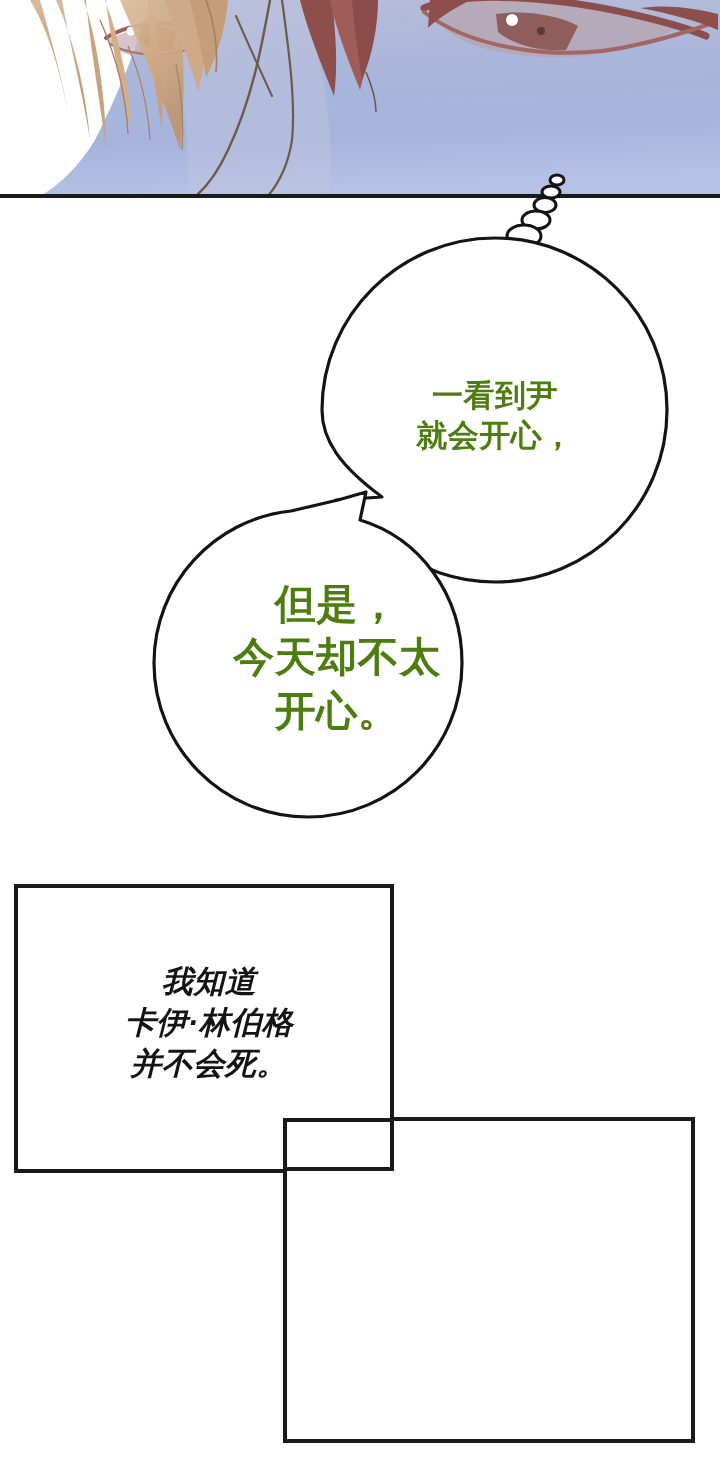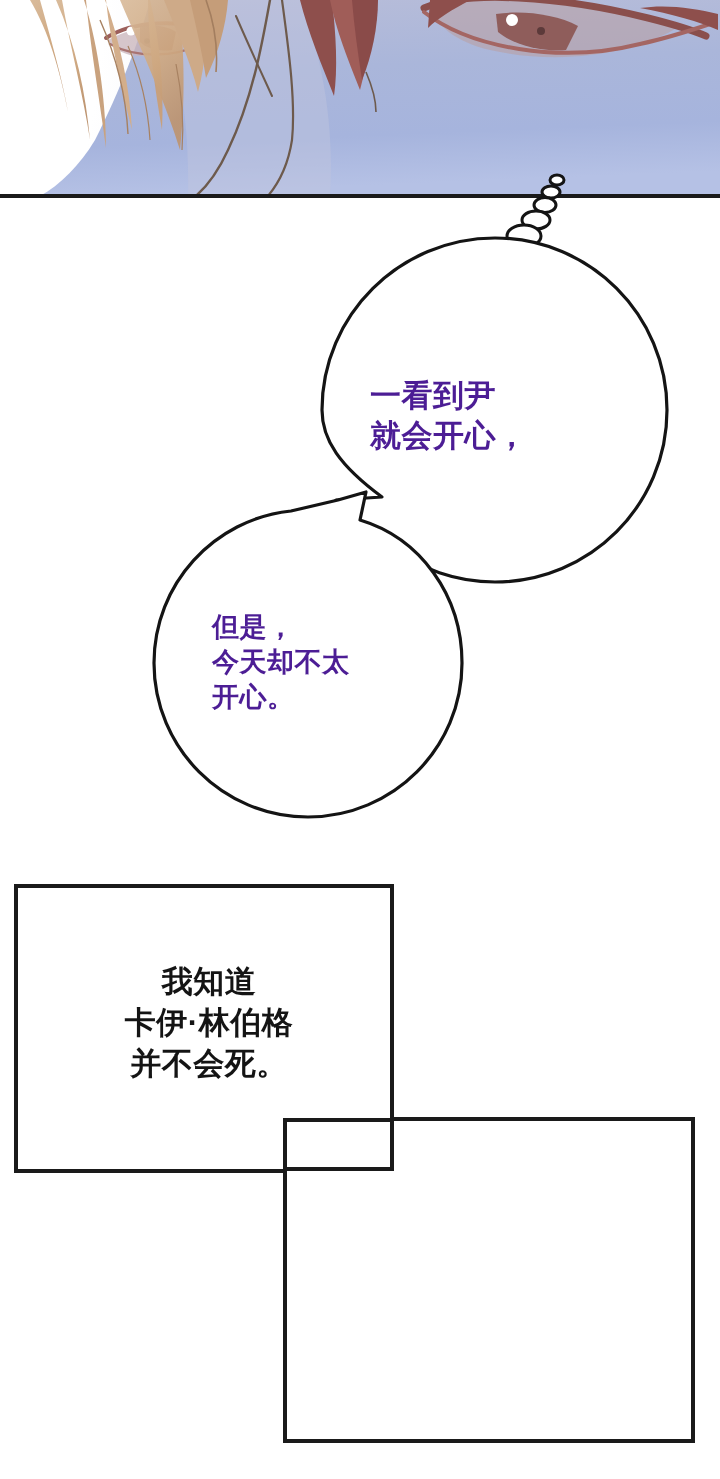--- a/index.html
+++ b/index.html
@@ -50,49 +50,50 @@
     left: 0;
     top: 0;
     width: 720px;
     height: 1479px;
     pointer-events: none;
   }
 
   
   .bubble-text {
     position: absolute;
-    text-align: left;
-    color: #4c1d95;
+    text-align: center;
+    color: #4d7c0f;
     font-weight: 700;
     line-height: 1.30;
     letter-spacing: 0.5px;
     white-space: pre-line;
   }
   #bubble1-text {
     left: 370px;
     top: 376px;
     width: 250px;
     font-size: 31px;
   }
   #bubble2-text {
     left: 212px;
-    top: 610px;
+    top: 578px;
     width: 250px;
-    font-size: 27px;
+    font-size: 41px;
   }
 
   
   .narration-text {
     position: absolute;
     text-align: center;
     color: #141414;
     font-weight: 700;
     line-height: 1.32;
     letter-spacing: 0.5px;
     white-space: pre-line;
+    font-style: italic;
   }
   #panel1-text {
     left: 78px;
     top: 962px;
     width: 262px;
     font-size: 31px;
   }
   #panel2-text {
     left: 380px;
     top: 1226px;

